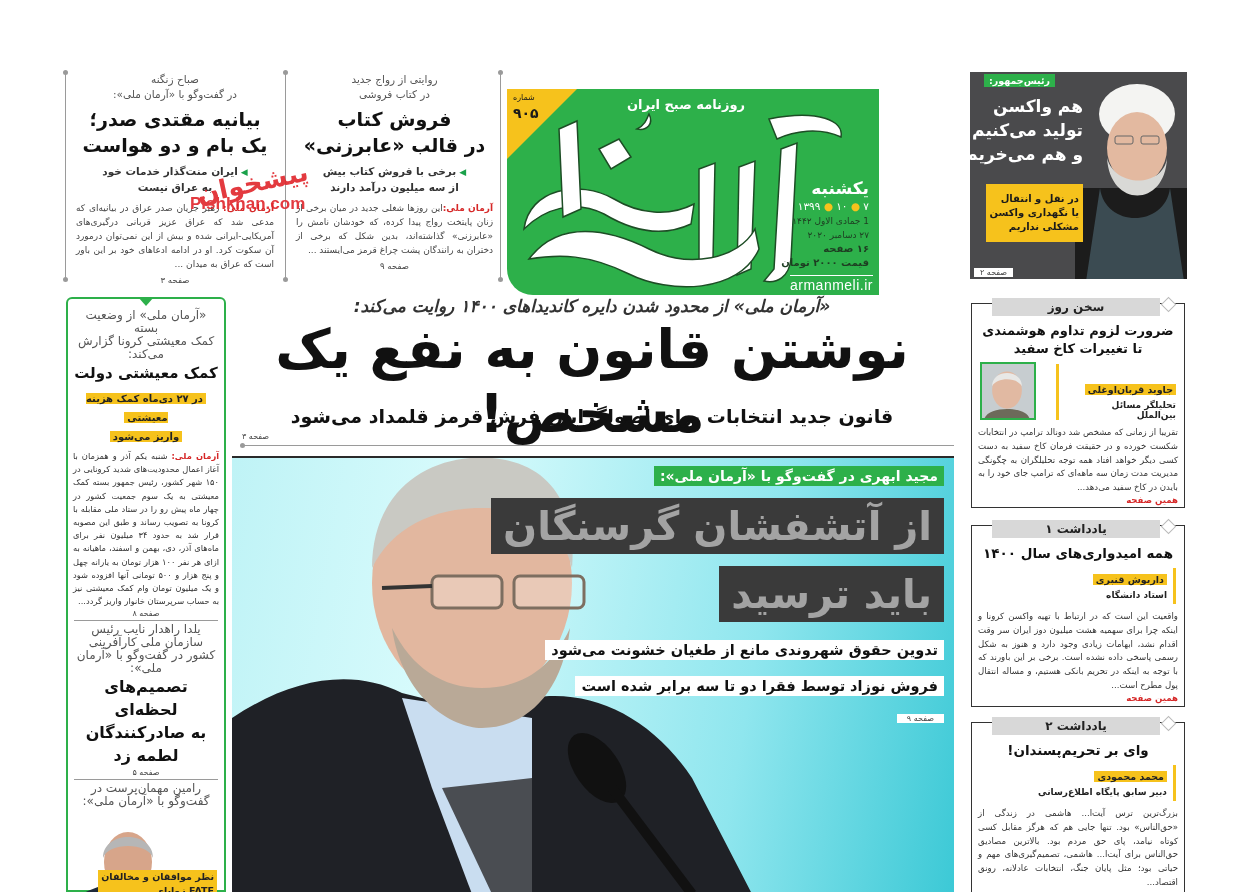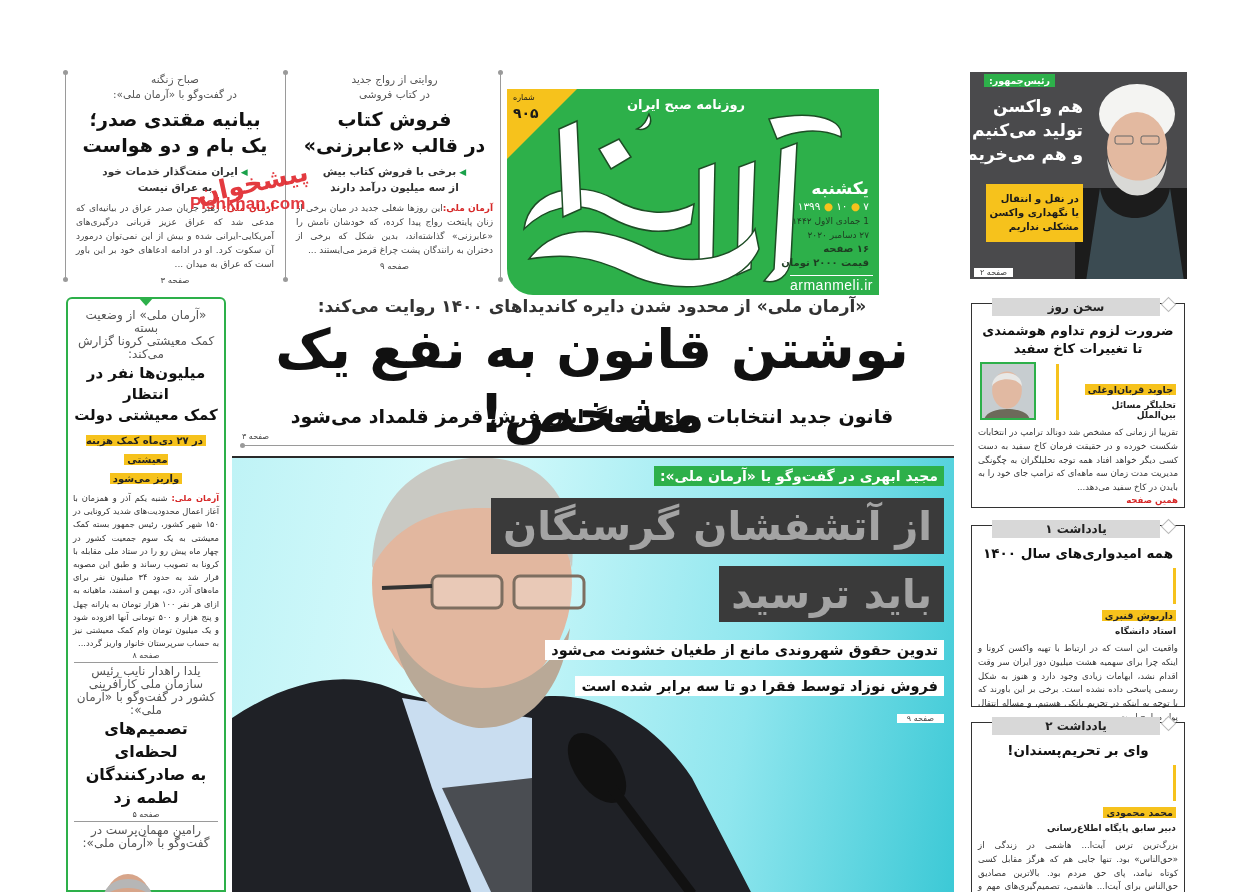--- a/index.html
+++ b/index.html
@@ -40,21 +40,21 @@
 
   
   .pres { position: absolute; left: 970px; top: 72px; width: 217px; height: 207px; background: #4a4a4c; overflow: hidden; }
   .pres .photo { position: absolute; right: -8px; top: 6px; width: 120px; height: 210px; }
   .pres .kicker { position: absolute; right: 132px; top: 2px; background: #2db04a; color: #fff; font-size: 9.5px; font-weight: bold; padding: 1px 5px; }
   .pres .title { position: absolute; right: 104px; top: 22px; color: #fff; font-size: 17px; font-weight: bold; line-height: 24px; text-align: right; white-space: nowrap; }
   .pres .sub { position: absolute; right: 104px; top: 112px; background: #f6c21c; color: #1a1a1a; font-size: 10px; font-weight: bold; line-height: 14px; padding: 8px 4px; text-align: right; }
   .pres .page { position: absolute; left: 4px; bottom: 2px; background: #fff; font-size: 8px; padding: 0 6px; color: #444; }
 
   
-  .hl-kicker { position: absolute; left: 232px; top: 296px; width: 720px; text-align: center; font-size: 17px; font-weight: bold; color: #333; }
+  .hl-kicker { position: absolute; left: 232px; top: 296px; width: 720px; text-align: center; font-size: 17px; font-weight: bold; color: #333; font-style: italic; }
   .hl-main { position: absolute; left: 232px; top: 318px; width: 720px; text-align: center; font-size: 54px; font-weight: bold; color: #111; line-height: 64px; letter-spacing: -1px; }
   .hl-sub { position: absolute; left: 232px; top: 405px; width: 720px; text-align: center; font-size: 19px; font-weight: bold; color: #111; }
   .hl-page { position: absolute; left: 242px; top: 432px; font-size: 8px; color: #444; }
 
   
   .hero { position: absolute; left: 232px; top: 456px; width: 722px; height: 436px; background: linear-gradient(100deg, #bff3f6 0%, #d8fbfc 30%, #8fe6ee 70%, #3cc9d6 100%); overflow: hidden; border-top: 2px solid #2a2a2a; }
   .hero .person { position: absolute; left: 0; top: 0; width: 520px; height: 436px; }
   .hero .kicker { position: absolute; right: 10px; top: 8px; background: #2db04a; color: #fff; font-size: 14px; font-weight: bold; padding: 2px 6px; }
   .hero .title-box { position: absolute; right: 10px; background: #3a3a3a; color: #a3a3a3; font-weight: bold; font-size: 40px; line-height: 56px; padding: 0 12px; }
   .hero .t1 { top: 40px; }
@@ -77,21 +77,21 @@
   .lside .fatf { position: relative; height: 130px; }
   .lside .fatf .photo { position: absolute; left: 0; bottom: 6px; width: 110px; height: 112px; }
   .lside .fatf .title { position: absolute; right: 2px; top: 2px; text-align: right; font-size: 13.5px; line-height: 19px; }
   .lside .fatf .hl { position: absolute; right: 2px; top: 62px; text-align: right; font-size: 9.5px; line-height: 14px; display: block; }
 
   
   .rbox { position: absolute; left: 971px; width: 214px; border: 1px solid #333; background: #fff; }
   .rbox .hdr { position: absolute; right: 24px; top: -6px; width: 168px; height: 18px; background: #d8d8d8; text-align: center; font-size: 12px; font-weight: bold; color: #222; line-height: 18px; }
   .rbox .diamond { position: absolute; right: 10px; top: -5px; width: 11px; height: 11px; background: #fff; border: 1px solid #bbb; transform: rotate(45deg); }
   .rbox .title { text-align: center; font-size: 13px; font-weight: bold; line-height: 18px; color: #111; margin-top: 18px; padding: 0 6px; }
-  .rbox .author { display: flex; justify-content: flex-start; margin: 6px 8px 0 0; flex-direction: column; }
+  .rbox .author { display: flex; justify-content: flex-start; margin: 6px 8px 0 0; }
   .rbox .author-bar { width: 3px; background: #f6c21c; margin-left: 6px; }
   .rbox .author-name { background: #f6c21c; font-size: 9.5px; font-weight: bold; padding: 0 3px; display: inline-block; color: #222; }
   .rbox .author-role { font-size: 9px; font-weight: bold; color: #222; margin-top: 3px; }
   .rbox .body { font-size: 8.6px; line-height: 13.8px; color: #333; text-align: justify; padding: 0 6px; margin-top: 6px; }
   .rbox .more { font-size: 8.6px; font-weight: bold; color: #d62828; }
   .rbox .thumb { width: 58px; height: 58px; border: 2px solid #2db04a; margin-right: 6px; position: relative; overflow: hidden; background: #dcd6cc; }
 
   
   .wm { position: absolute; left: 190px; top: 168px; color: #e0252b; font-weight: bold; opacity: 0.9; pointer-events: none; direction: ltr; }
   .wm .fa { font-size: 26px; transform: rotate(-12deg); display: block; margin-left: 6px; }
@@ -219,21 +219,20 @@
   <div class="page">صفحه ۹</div>
 </div>
 
 <div class="lside">
   <div class="notch"></div>
 
   <div class="blk" style="margin-top:10px;">
     <div class="kicker">«آرمان ملی» از وضعیت بسته</div>
     <div class="kicker">کمک معیشتی کرونا گزارش می‌کند:</div>
     <div class="title" style="margin-top:2px;">
-      <div>میلیون‌ها نفر در انتظار</div>
       <div>کمک معیشتی دولت</div>
     </div>
     <div style="margin-top:4px; line-height:18px;">
       <span class="hl">در ۲۷ دی‌ماه کمک هزینه معیشتی</span><br>
       <span class="hl">واریز می‌شود</span>
     </div>
     <div class="body"><span class="lead">آرمان ملی:</span><span> شنبه یکم آذر و همزمان با آغاز اعمال محدودیت‌های شدید کرونایی در ۱۵۰ شهر کشور، رئیس جمهور بسته کمک معیشتی به یک سوم جمعیت کشور در چهار ماه پیش رو را در ستاد ملی مقابله با کرونا به تصویب رساند و طبق این مصوبه قرار شد به حدود ۳۴ میلیون نفر برای ماه‌های آذر، دی، بهمن و اسفند، ماهیانه به ازای هر نفر ۱۰۰ هزار تومان به یارانه چهل و پنج هزار و ۵۰۰ تومانی آنها افزوده شود و یک میلیون تومان وام کمک معیشتی نیز به حساب سرپرستان خانوار واریز گردد...</span></div>
     <div class="page">صفحه ۸</div>
   </div>
   <div class="sep"></div>

